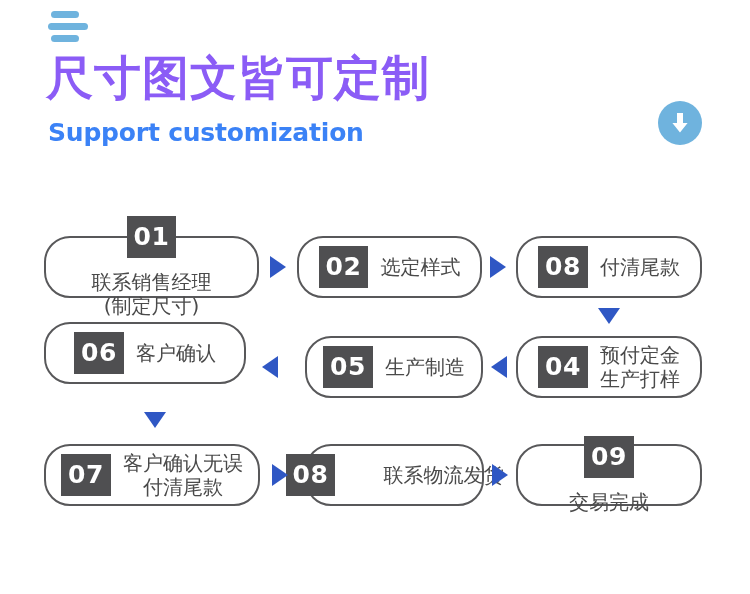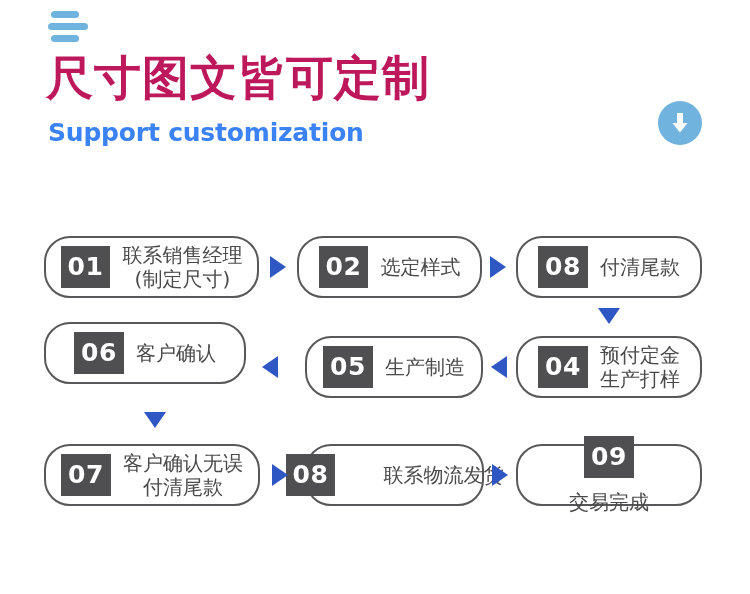--- a/index.html
+++ b/index.html
@@ -41,21 +41,21 @@
   .bars-icon i.b2 { top: 12px; left: 0px; width: 40px; }
   .bars-icon i.b3 { top: 24px; left: 3px; width: 28px; }
 
   .page-title {
     position: absolute;
     left: 46px;
     top: 53px;
     font-size: 47px;
     line-height: 1.05;
     font-weight: 700;
-    color: #be185d;
+    color: #8b5cf6;
     letter-spacing: 1px;
     white-space: nowrap;
     font-family: "DejaVu Sans", "Liberation Sans", sans-serif;
   }
   .page-subtitle {
     position: absolute;
     left: 48px;
     top: 118px;
     font-size: 25px;
     font-weight: 700;
@@ -116,21 +116,21 @@
     flex: 0 0 auto;
     color: #4a4a4a;
     font-size: 20px;
     line-height: 1.22;
     text-align: center;
     white-space: pre-line;
     font-family: "DejaVu Sans", "Liberation Sans", sans-serif;
   }
 
   
-  #node-01 { left: 44px;  top: 14px;  width: 215px; height: 62px; }
+  #node-01 { left: 44px;  top: 14px;  width: 215px; height: 62px; flex-direction: column; }
   #node-02 { left: 297px; top: 14px;  width: 185px; height: 62px; }
   #node-03 { left: 516px; top: 14px;  width: 186px; height: 62px; }
 
   #node-04 { left: 516px; top: 114px; width: 186px; height: 62px; }
   #node-05 { left: 305px; top: 114px; width: 178px; height: 62px; }
   #node-06 { left: 44px;  top: 100px; width: 202px; height: 62px; }
 
   #node-07 { left: 44px;  top: 222px; width: 216px; height: 62px; }
   #node-08 { left: 305px; top: 222px; width: 179px; height: 62px; gap: 48px; }
   #node-09 { left: 516px; top: 222px; width: 186px; height: 62px; flex-direction: column; }

